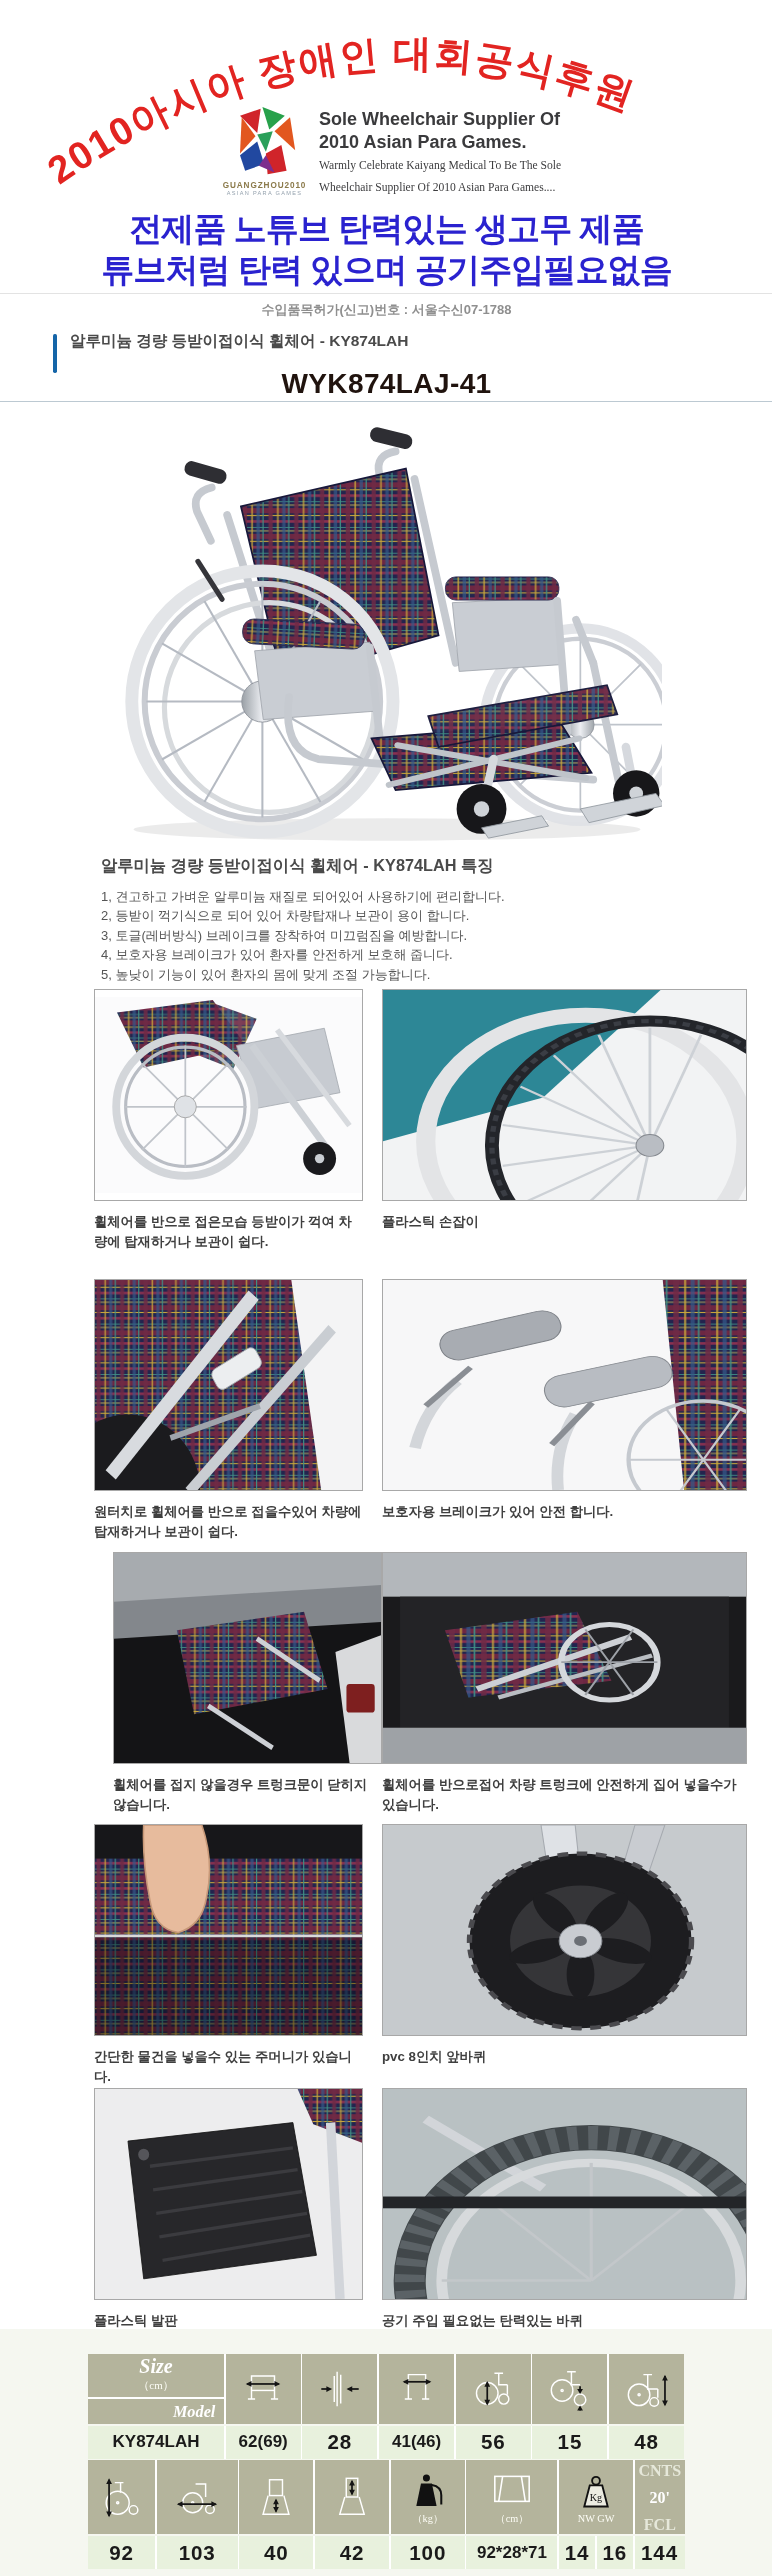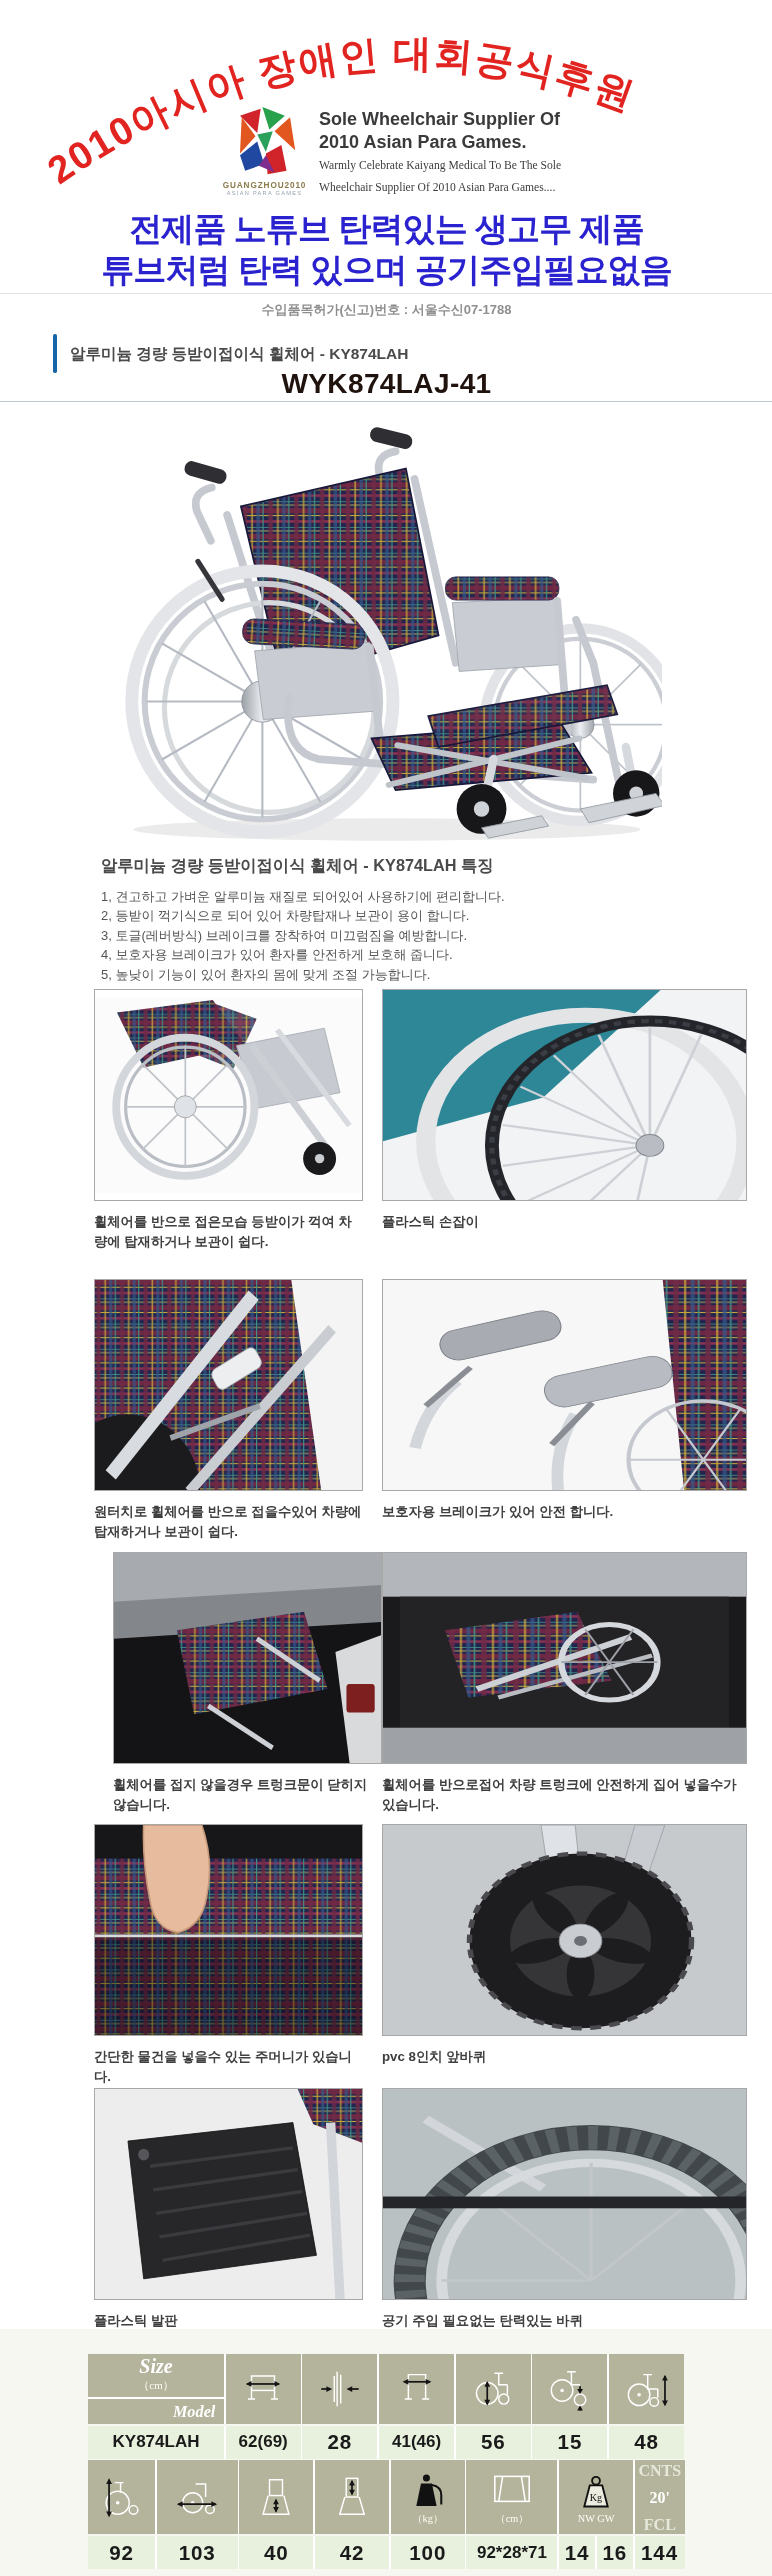--- a/index.html
+++ b/index.html
@@ -14,21 +14,21 @@
   .hl{font-size:18px;font-weight:bold;color:#3a3a3c;line-height:1.3;}
   .hs{font-family:"Liberation Serif","DejaVu Serif",serif;font-size:11.6px;color:#3d3d3f;line-height:1.95;}
   
   .slogan{position:absolute;left:0;top:209px;width:773px;text-align:center;
           color:#2a22cf;font-weight:bold;font-size:33px;line-height:1.24;letter-spacing:-0.9px;}
   .hr1{position:absolute;left:0;top:293px;width:773px;border-top:0.9px solid #e3e3e3;}
   .license{position:absolute;left:0;top:301px;width:773px;text-align:center;
            font-size:13px;font-weight:600;color:#8f8f8f;}
   
   .bluebar{position:absolute;left:53px;top:334px;width:4.3px;height:39px;background:#1565a8;border-radius:1.7px;}
-  .ptitle{position:absolute;left:70px;top:344px;font-size:15.5px;font-weight:600;color:#4a4a4a;}
+  .ptitle{position:absolute;left:70px;top:331px;font-size:15.5px;font-weight:600;color:#4a4a4a;}
   .model-code{position:absolute;left:0;top:368px;width:773px;text-align:center;
               font-size:28px;font-weight:bold;color:#20130e;letter-spacing:0.4px;}
   .rule{position:absolute;left:0;top:401px;width:773px;border-top:0.9px solid #bcc9d2;}
   
   .hero{position:absolute;left:112px;top:405px;width:550px;height:434px;}
   
   .feat-title{position:absolute;left:101px;top:855px;font-size:16.3px;font-weight:bold;color:#4a4a4a;}
   .feat-list{position:absolute;left:101px;top:887px;font-size:13px;color:#555;line-height:19.4px;}
   
   .gcell{position:absolute;margin:0;}

